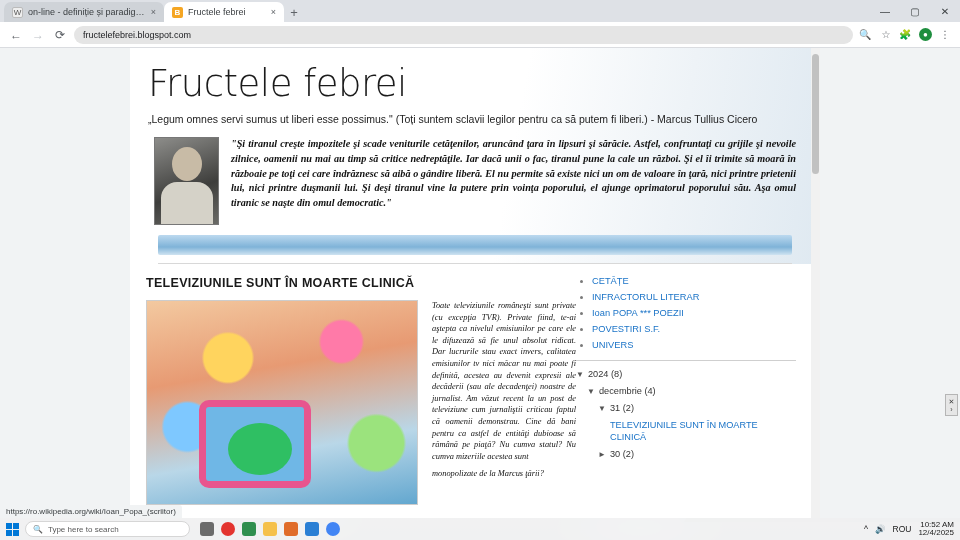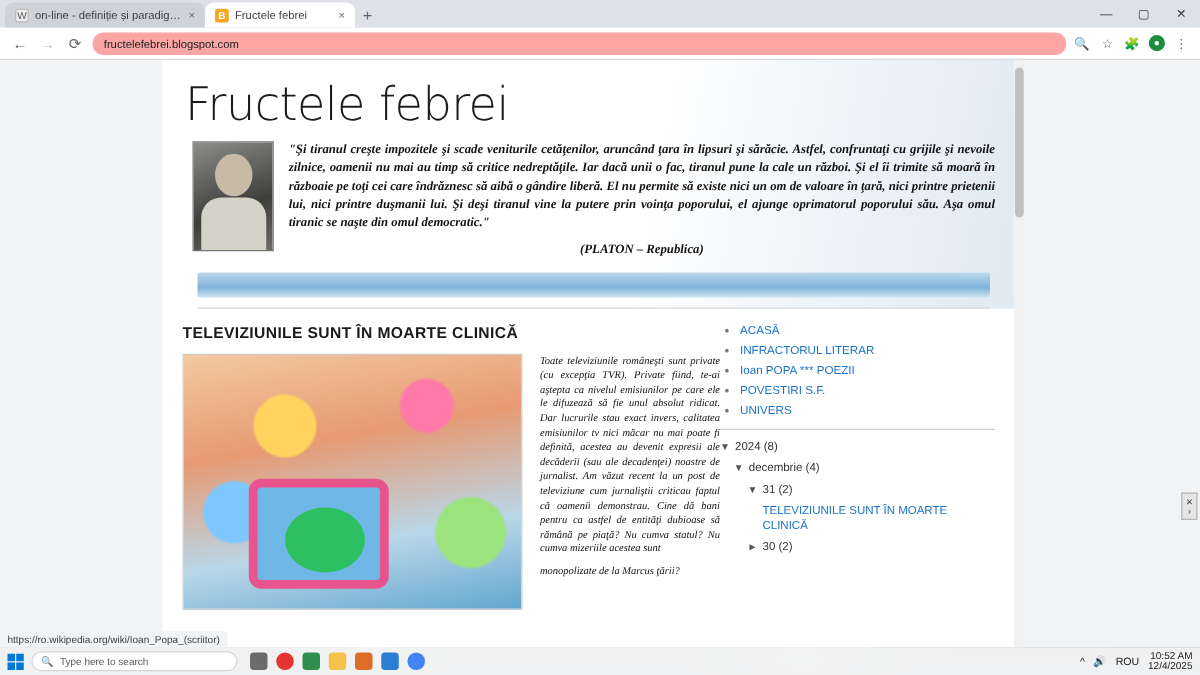--- a/index.html
+++ b/index.html
@@ -75,21 +75,21 @@
   }
 
   
   .toolbar {
     height:26px; background:#fff; display:flex; align-items:center; gap:6px;
     padding:0 8px; border-bottom:1px solid #dadce0;
   }
   .navbtn { font-size:12px; color:#5f6368; width:16px; text-align:center; }
   .navbtn.dim { color:#bdc1c6; }
   .omnibox {
-    flex:1; height:18px; background:#fca5a5; border-radius:9px;
+    flex:1; height:18px; background:#e5e5e5; border-radius:9px;
     display:flex; align-items:center; padding:0 9px; gap:6px;
     font-size:9px; color:#202124;
   }
   .omni-url { flex:1; white-space:nowrap; overflow:hidden; text-overflow:ellipsis; }
   .tb-icon { font-size:10px; color:#5f6368; width:14px; text-align:center; }
   .profile-dot {
     width:13px; height:13px; border-radius:50%; background:#1e8e3e; color:#fff;
     font-size:8px; display:flex; align-items:center; justify-content:center;
   }
 
@@ -272,26 +272,26 @@
     <span class="tb-icon">🧩</span>
     <span class="profile-dot">●</span>
     <span class="tb-icon">⋮</span>
   </div>
 
   <div class="viewport">
     <div class="page">
 
       <div class="header-area">
         <h1 class="blog-title">Fructele febrei</h1>
+        <p class="blog-sub">„Legum omnes servi sumus ut liberi esse possimus." (Toți suntem sclavii legilor pentru ca să putem fi liberi.) - Marcus Tullius Cicero</p>
 
         <div class="quote-block">
           <div class="portrait"></div>
           <div class="quote-text">
             <span>"Şi tiranul creşte impozitele şi scade veniturile cetăţenilor, aruncând ţara în lipsuri şi sărăcie. Astfel, confruntaţi cu grijile şi nevoile zilnice, oamenii nu mai au timp să critice nedreptăţile. Iar dacă unii o fac, tiranul pune la cale un război. Şi el îi trimite să moară în războaie pe toţi cei care îndrăznesc să aibă o gândire liberă. El nu permite să existe nici un om de valoare în ţară, nici printre prietenii lui, nici printre duşmanii lui. Şi deşi tiranul vine la putere prin voinţa poporului, el ajunge oprimatorul poporului său. Aşa omul tiranic se naşte din omul democratic."</span>
-            <div class="quote-attr">(PLATON – Republica)</div>
           </div>
         </div>
         <div class="sky-strip"></div>
         <div class="divider"></div>
       </div>
 
       <div class="content-row">
 
         <div class="post-col">
           <h2 class="post-title">TELEVIZIUNILE SUNT ÎN MOARTE CLINICĂ</h2>
@@ -301,21 +301,21 @@
             </div>
             <div class="post-text">
               <p>Toate televiziunile româneşti sunt private (cu excepţia TVR). Private fiind, te-ai aştepta ca nivelul emisiunilor pe care ele le difuzează să fie unul absolut ridicat. Dar lucrurile stau exact invers, calitatea emisiunilor tv nici măcar nu mai poate fi definită, acestea au devenit expresii ale decăderii (sau ale decadenţei) noastre de jurnalist. Am văzut recent la un post de televiziune cum jurnaliştii criticau faptul că oamenii demonstrau. Cine dă bani pentru ca astfel de entităţi dubioase să rămână pe piaţă? Nu cumva statul? Nu cumva mizeriile acestea sunt</p>
               <p>monopolizate de la Marcus ţării?</p>
             </div>
           </div>
         </div>
 
         <div class="side-col">
           <ul class="side-list">
-            <li><a href="#">ACASĂ</a></li>
+            <li><a href="#">CETĂȚE</a></li>
             <li><a href="#">INFRACTORUL LITERAR</a></li>
             <li><a href="#">Ioan POPA *** POEZII</a></li>
             <li><a href="#">POVESTIRI S.F.</a></li>
             <li><a href="#">UNIVERS</a></li>
           </ul>
           <div class="side-rule"></div>
 
           <div class="tree">
             <div class="node lvl1">
               <span class="caret">▼</span>

